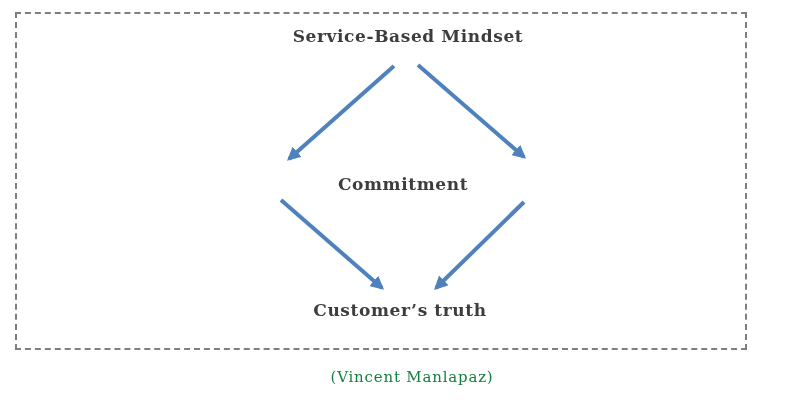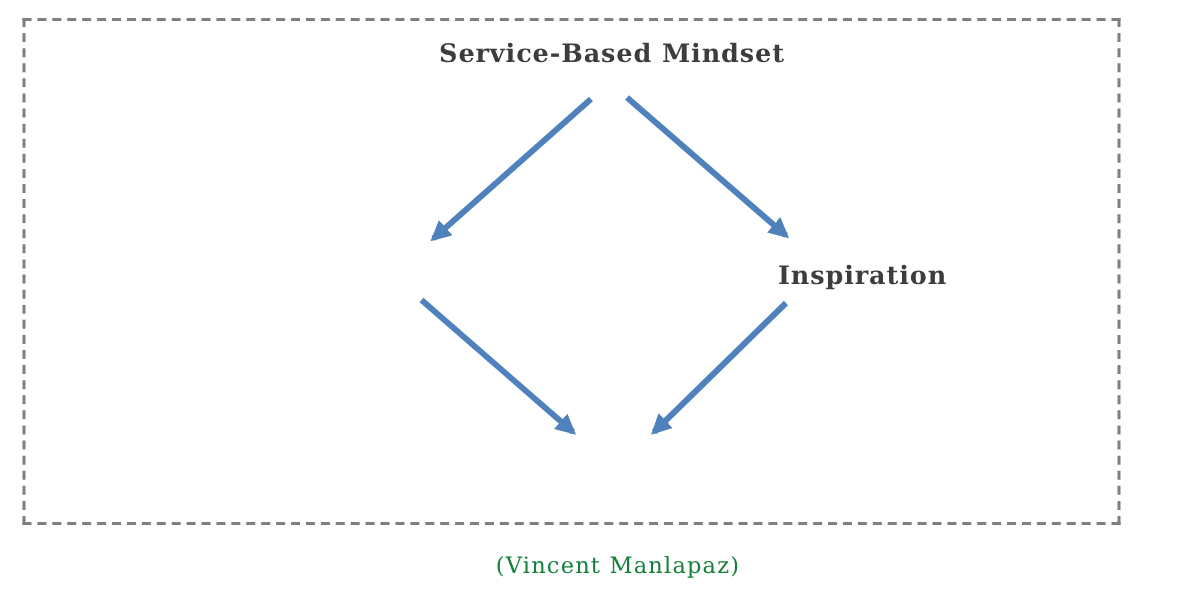--- a/index.html
+++ b/index.html
@@ -74,19 +74,20 @@
     </defs>
     <line x1="394" y1="66" x2="289" y2="159" stroke="#4f81bd" stroke-width="4" marker-end="url(#arrowhead)"></line>
     <line x1="418" y1="65" x2="524" y2="157" stroke="#4f81bd" stroke-width="4" marker-end="url(#arrowhead)"></line>
     <line x1="281" y1="200" x2="382" y2="288" stroke="#4f81bd" stroke-width="4" marker-end="url(#arrowhead)"></line>
     <line x1="524" y1="202" x2="436" y2="288" stroke="#4f81bd" stroke-width="4" marker-end="url(#arrowhead)"></line>
   </svg>
 
   <div class="node node-title">Service-Based Mindset</div>
 
 
+  <div class="node node-center">Commitment</div>
 
-  <div class="node node-right">Inspiration</div>
 
+  <div class="node node-bottom">Customer’s truth</div>
 
   <div class="caption">(Vincent Manlapaz)</div>
 
 </div>
 
 </body></html>

